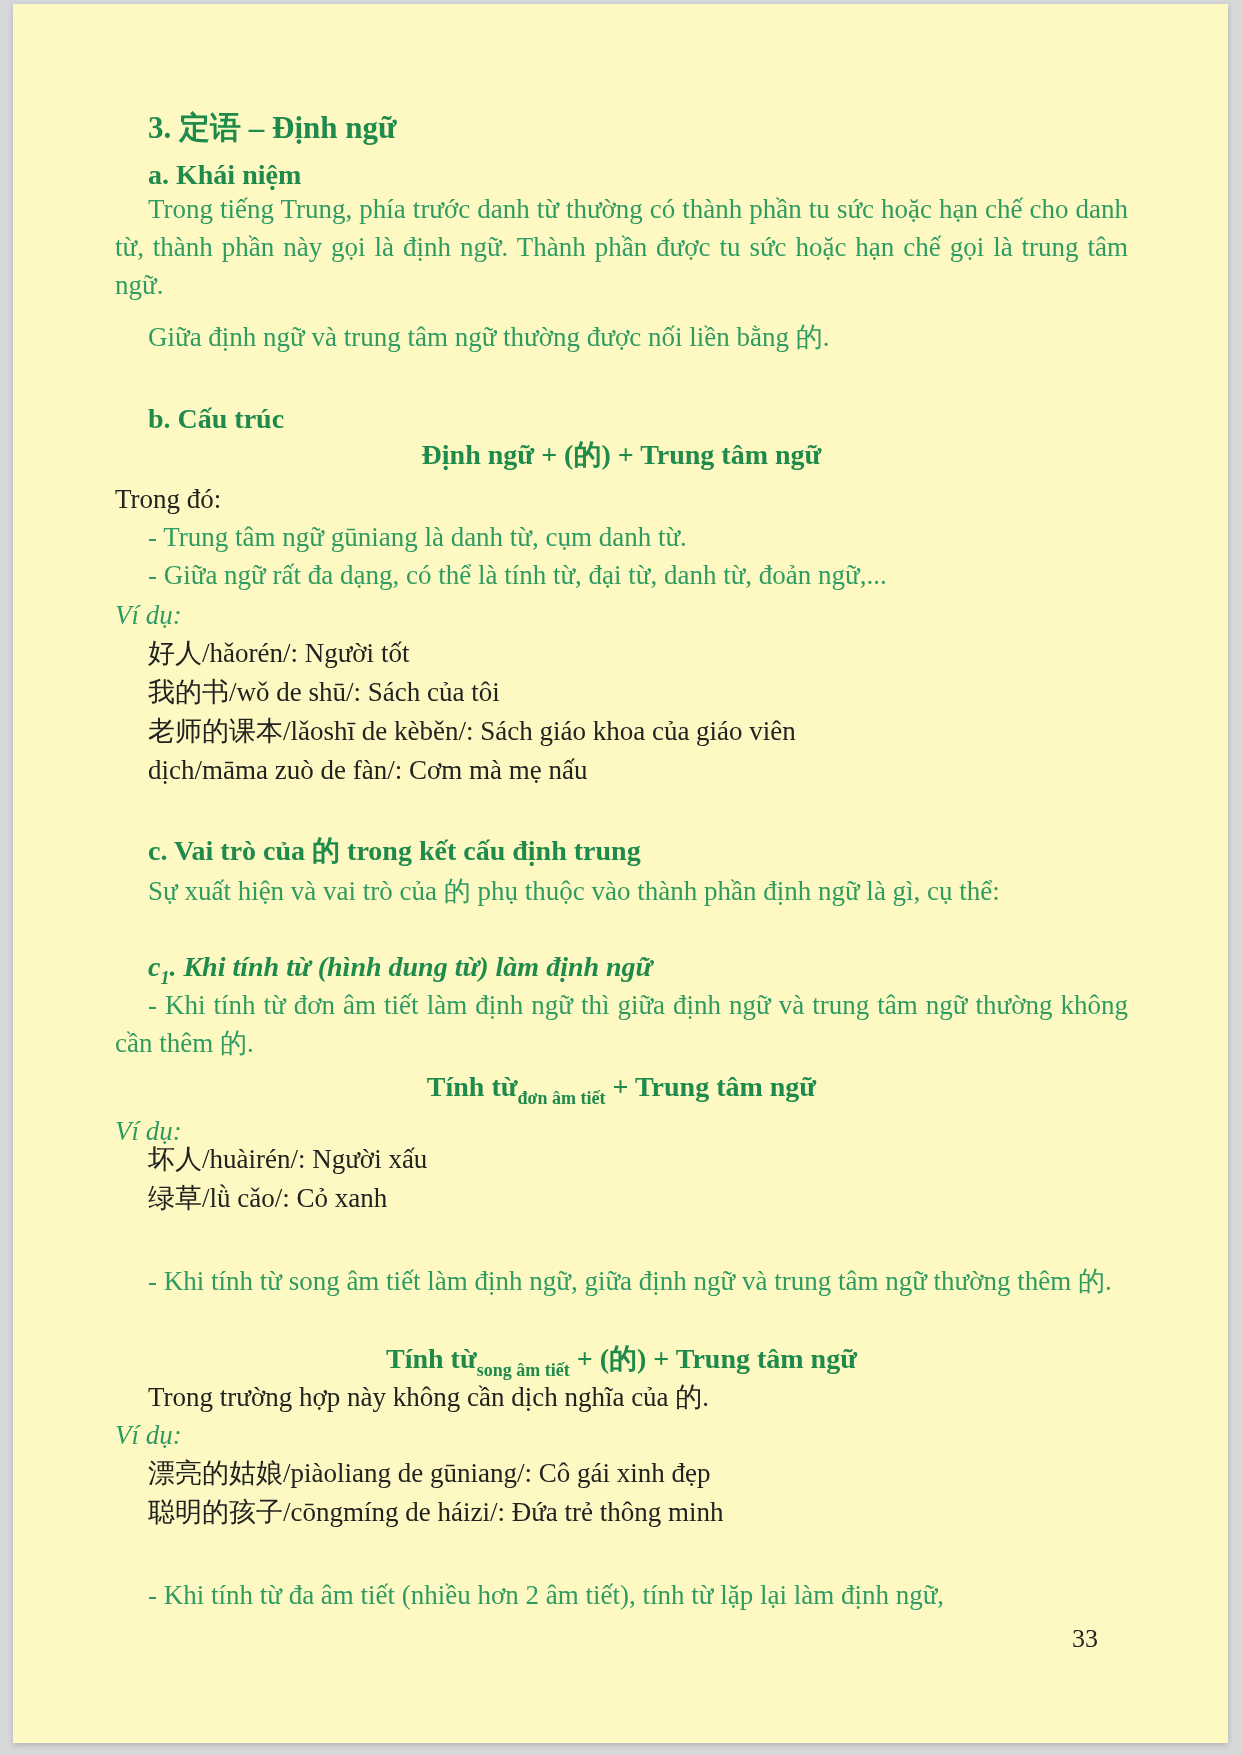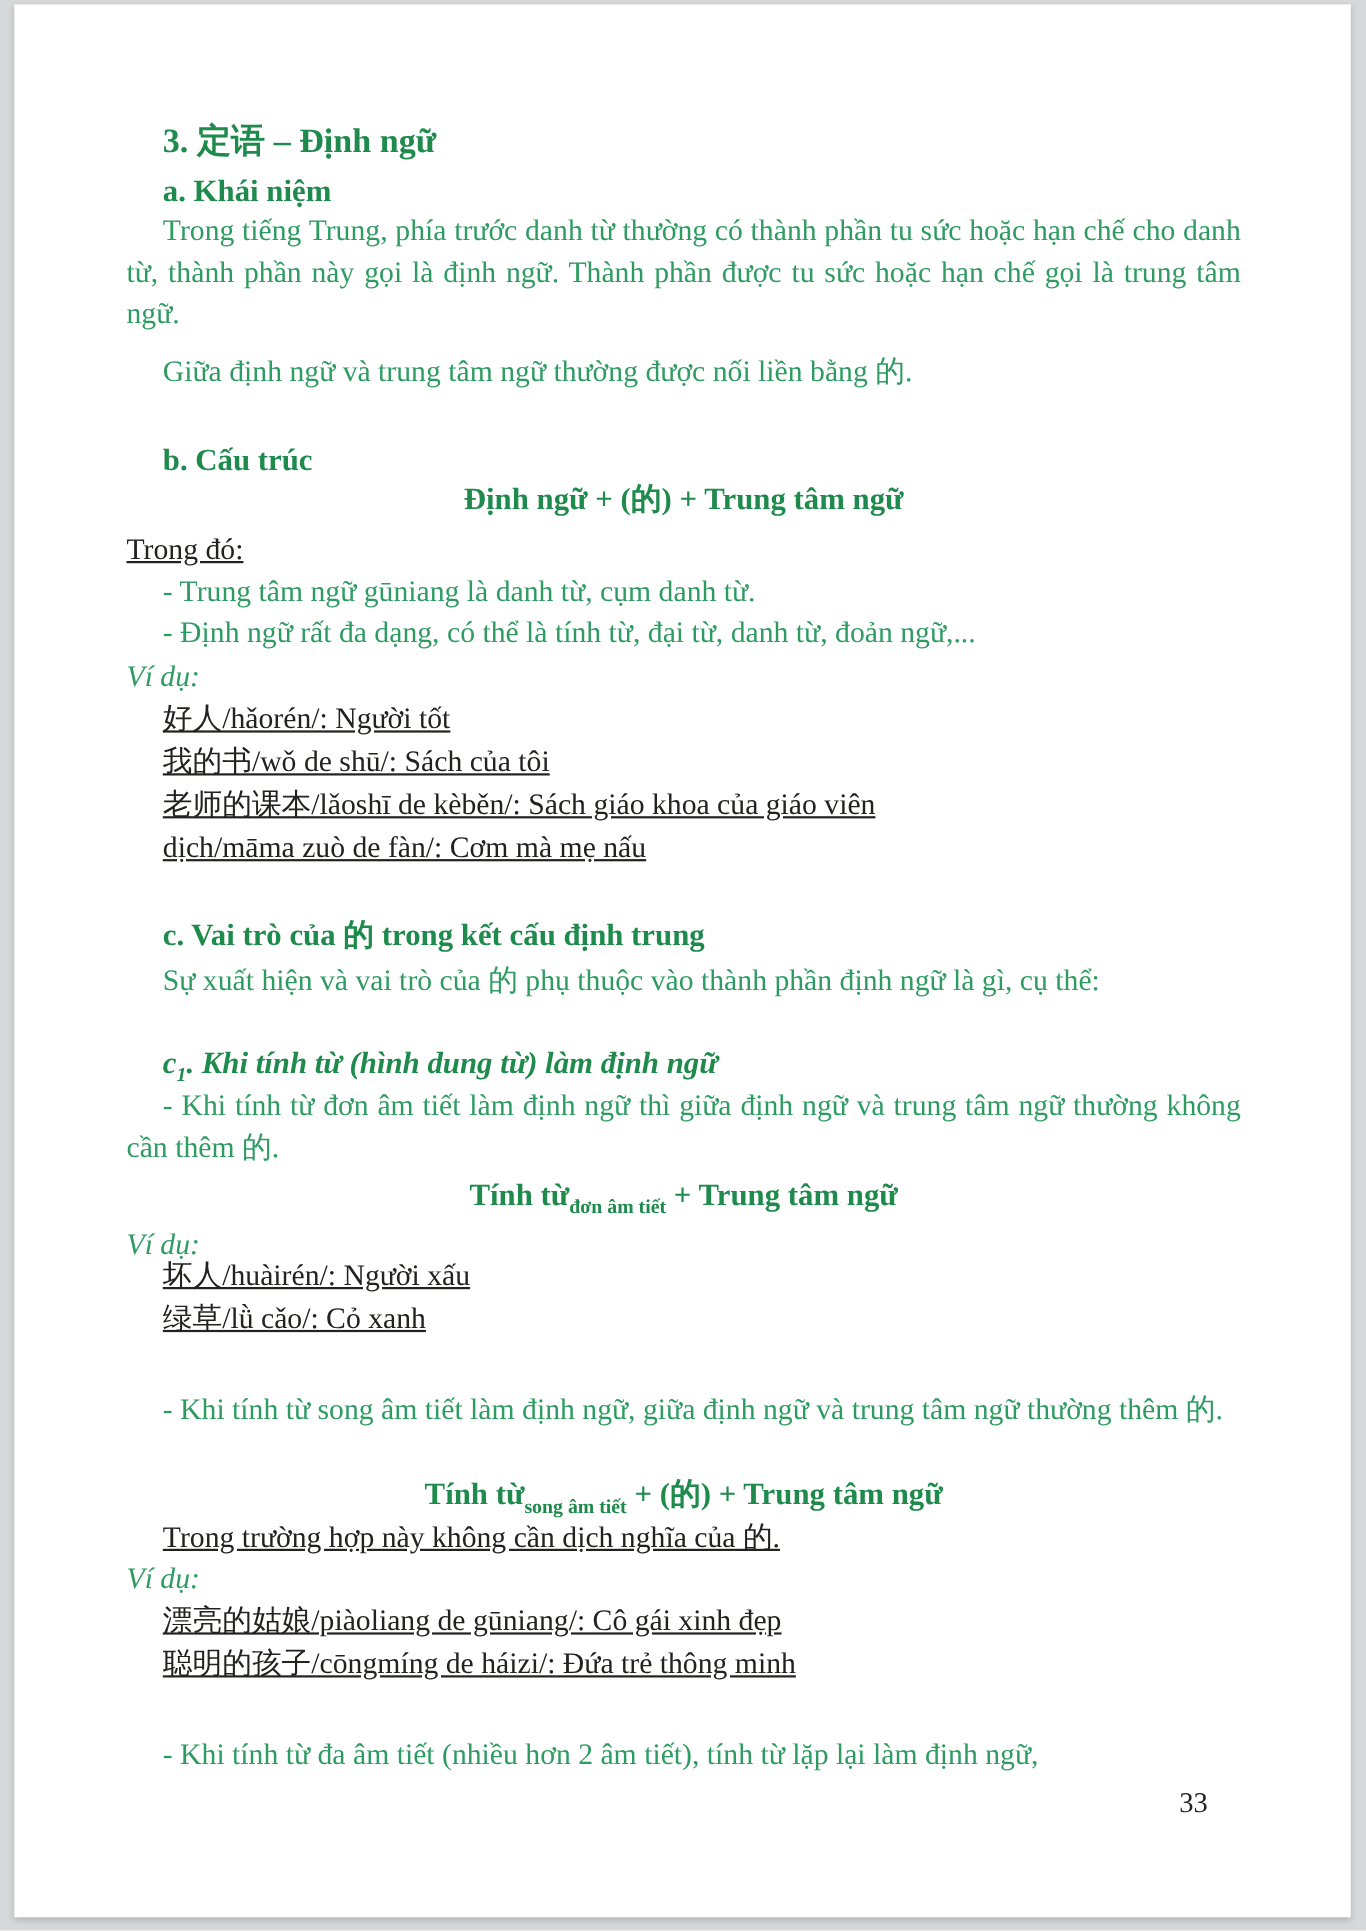--- a/index.html
+++ b/index.html
@@ -4,28 +4,28 @@
 <style>
   html,body{margin:0;padding:0;}
   body{
     width:1242px;height:1755px;
     background:#d7d8d9;
     font-family:"Liberation Serif","DejaVu Serif",serif;
     position:relative;overflow:hidden;
   }
   .page{
     position:absolute;left:13px;top:4px;width:1215px;height:1739px;
-    background:#ffffff;
+    background:#fef9c3;
     box-shadow:0 2px 6px rgba(0,0,0,0.18);
   }
   .content{position:absolute;left:102px;top:0;width:1013px;height:100%;}
   .blk{position:absolute;left:0;width:1013px;font-size:27px;line-height:38px;}
   .green{color:#2e9c62;}
   .dgreen{color:#1e8a4c;}
-  .black{color:#222220;text-decoration:underline;}
+  .black{color:#222220;}
   .bold{font-weight:bold;}
   .italic{font-style:italic;}
   .indent{text-indent:33px;}
   .just{text-align:justify;}
   .center{text-align:center;}
   .title{font-size:31px;line-height:40px;}
   .h2{font-size:28px;line-height:38px;}
   .formula{font-size:28px;}
   .ex-line{display:block;padding-left:33px;line-height:39px;}
   .sub{font-size:18px;font-weight:bold;vertical-align:-8px;line-height:0;}
@@ -47,21 +47,21 @@
     <div class="blk green indent" style="top:314px">Giữa định ngữ và trung tâm ngữ thường được nối liền bằng 的.</div>
 
     <div class="blk h2 dgreen bold indent" style="top:396px">b. Cấu trúc</div>
 
     <div class="blk formula dgreen bold center" style="top:432px">Định ngữ + (的) + Trung tâm ngữ</div>
 
     <div class="blk black" style="top:476px">Trong đó:</div>
 
     <div class="blk green indent" style="top:514px">- Trung tâm ngữ gūniang là danh từ, cụm danh từ.</div>
 
-    <div class="blk green indent" style="top:552px">- Định ngữ rất đa dạng, có thể là tính từ, đại từ, danh từ, đoản ngữ,...</div>
+    <div class="blk green indent" style="top:552px">- Giữa ngữ rất đa dạng, có thể là tính từ, đại từ, danh từ, đoản ngữ,...</div>
 
     <div class="blk green italic" style="top:592px">Ví dụ:</div>
 
     <div class="blk black" style="top:630px">
       <span class="ex-line">好人/hǎorén/: Người tốt</span>
       <span class="ex-line">我的书/wǒ de shū/: Sách của tôi</span>
       <span class="ex-line">老师的课本/lǎoshī de kèběn/: Sách giáo khoa của giáo viên</span>
       <span class="ex-line">dịch/māma zuò de fàn/: Cơm mà mẹ nấu</span>
     </div>
 

